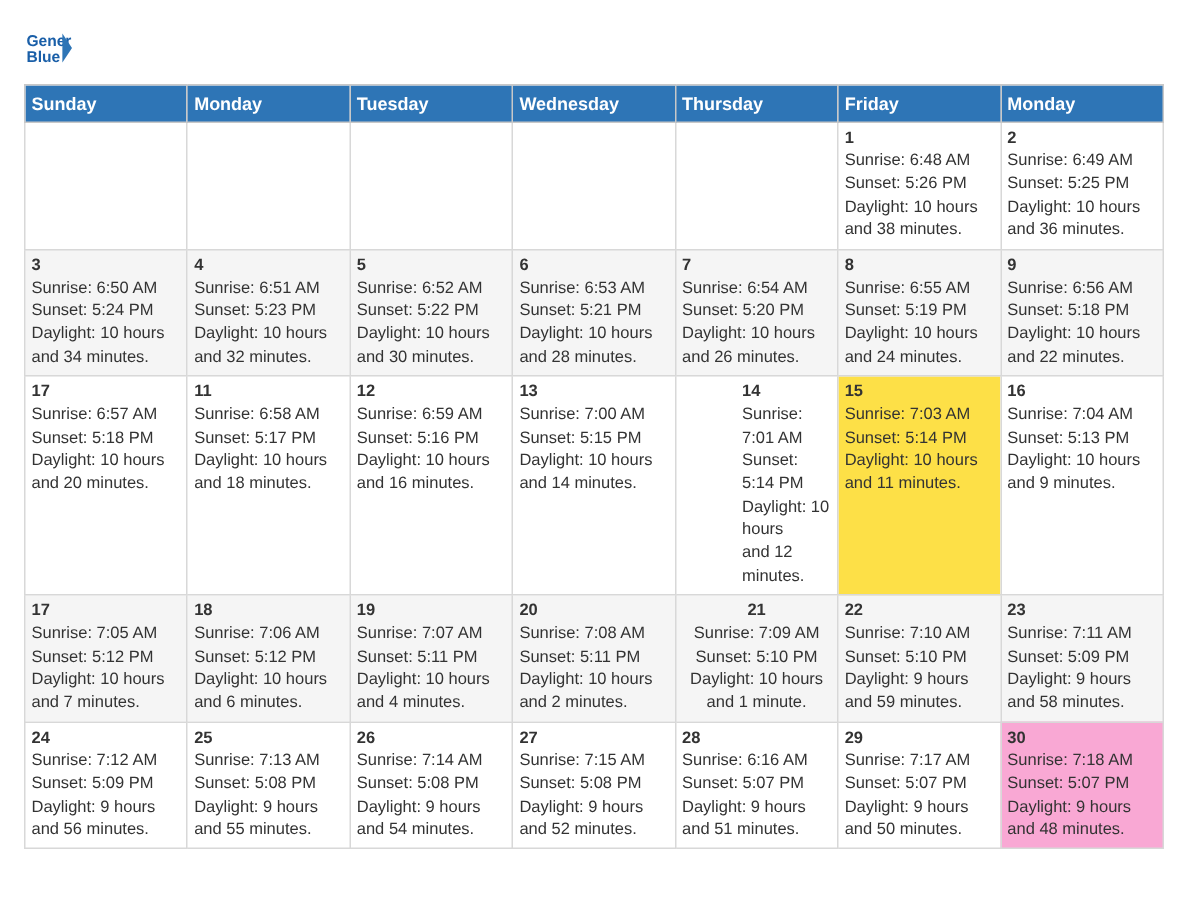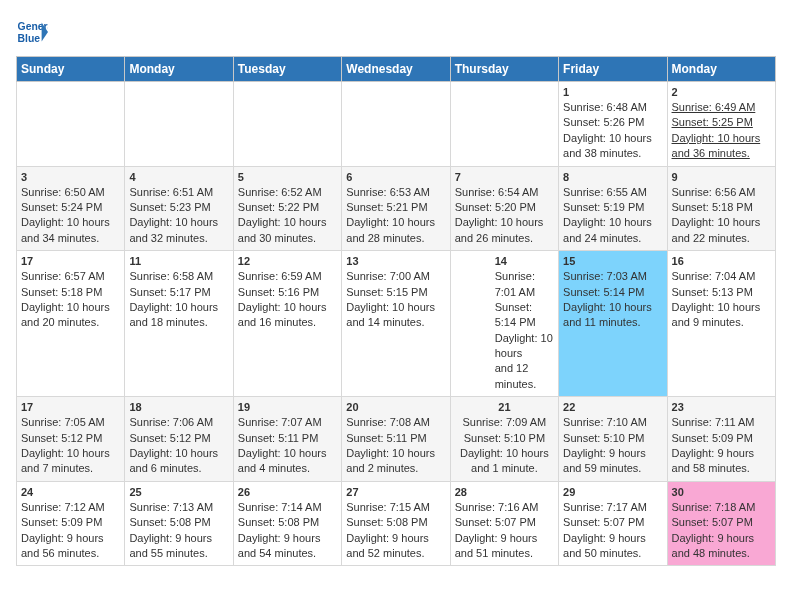--- a/index.html
+++ b/index.html
@@ -118,21 +118,21 @@
         <td class="empty"></td>
         <td style="background: rgb(255, 255, 255);">
           <div class="day-num">1</div>
           <div class="day-info" style="white-space: pre-line;">Sunrise: 6:48 AM
 Sunset: 5:26 PM
 Daylight: 10 hours
 and 38 minutes.</div>
         </td>
         <td style="background: rgb(255, 255, 255);">
           <div class="day-num">2</div>
-          <div class="day-info" style="white-space: pre-line; text-decoration: underline;">Sunrise: 6:49 AM
+          <div class="day-info" style="white-space: pre-line;">Sunrise: 6:49 AM
 Sunset: 5:25 PM
 Daylight: 10 hours
 and 36 minutes.</div>
         </td>
       </tr>
       <tr>
         <td style="background: rgb(245, 245, 245);">
           <div class="day-num">3</div>
           <div class="day-info" style="white-space: pre-line;">Sunrise: 6:50 AM
 Sunset: 5:24 PM
@@ -211,21 +211,21 @@
 Daylight: 10 hours
 and 14 minutes.</div>
         </td>
         <td style="background: rgb(255, 255, 255); padding-left: 44px;">
           <div class="day-num">14</div>
           <div class="day-info" style="white-space: pre-line;">Sunrise: 7:01 AM
 Sunset: 5:14 PM
 Daylight: 10 hours
 and 12 minutes.</div>
         </td>
-        <td style="background: #7dd3fc;">
+        <td style="background: #fde047;">
           <div class="day-num">15</div>
           <div class="day-info" style="white-space: pre-line;">Sunrise: 7:03 AM
 Sunset: 5:14 PM
 Daylight: 10 hours
 and 11 minutes.</div>
         </td>
         <td style="background: rgb(255, 255, 255);">
           <div class="day-num">16</div>
           <div class="day-info" style="white-space: pre-line;">Sunrise: 7:04 AM
 Sunset: 5:13 PM
@@ -308,21 +308,21 @@
         </td>
         <td style="background: rgb(255, 255, 255);">
           <div class="day-num">27</div>
           <div class="day-info" style="white-space: pre-line;">Sunrise: 7:15 AM
 Sunset: 5:08 PM
 Daylight: 9 hours
 and 52 minutes.</div>
         </td>
         <td style="background: rgb(255, 255, 255);">
           <div class="day-num">28</div>
-          <div class="day-info" style="white-space: pre-line;">Sunrise: 7:16 AM
+          <div class="day-info" style="white-space: pre-line;">Sunrise: 6:16 AM
 Sunset: 5:07 PM
 Daylight: 9 hours
 and 51 minutes.</div>
         </td>
         <td style="background: rgb(255, 255, 255);">
           <div class="day-num">29</div>
           <div class="day-info" style="white-space: pre-line;">Sunrise: 7:17 AM
 Sunset: 5:07 PM
 Daylight: 9 hours
 and 50 minutes.</div>

